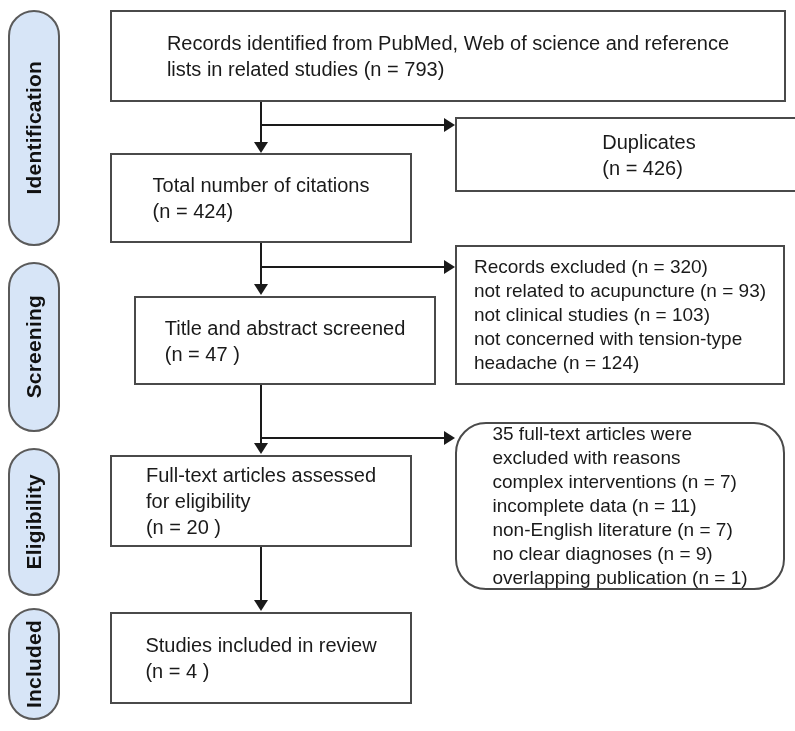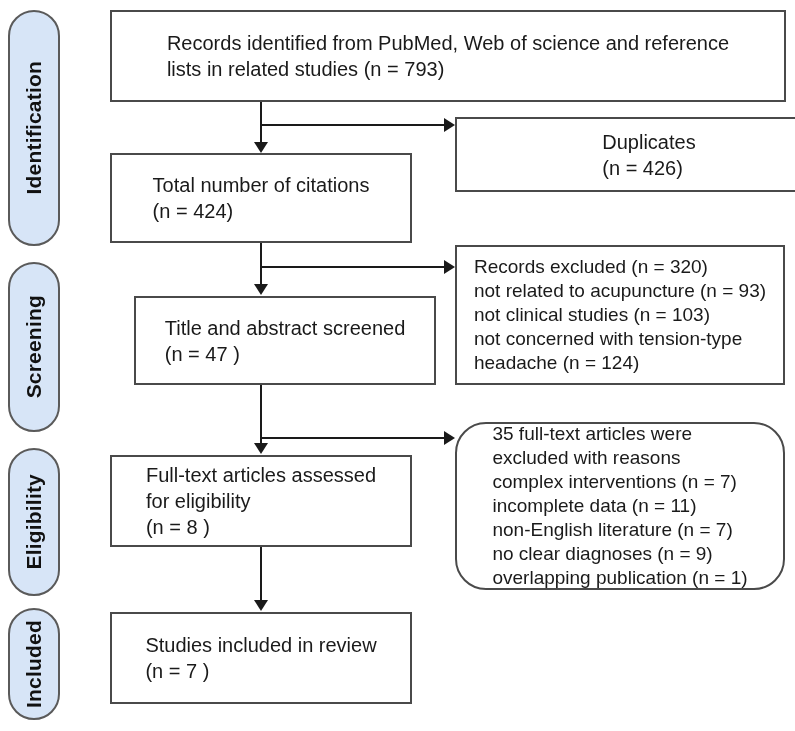--- a/index.html
+++ b/index.html
@@ -124,26 +124,26 @@
   </div>
 
   <div class="fbox" style="left:110px; top:296px; width:302px; height:89px;margin-left:24px;">
     <span class="ftext">Title and abstract screened
 (n = 47 )</span>
   </div>
 
   <div class="fbox" style="left:110px; top:455px; width:302px; height:92px;">
     <span class="ftext">Full-text articles assessed
 for eligibility
-(n = 8 )</span>
+(n = 20 )</span>
   </div>
 
   <div class="fbox" style="left:110px; top:612px; width:302px; height:92px;">
     <span class="ftext">Studies included in review
-(n = 7 )</span>
+(n = 4 )</span>
   </div>
 
   <div class="fbox" style="left:455px; top:117px; width:388px; height:75px;">
     <span class="ftext">Duplicates
 (n = 426)</span>
   </div>
 
   <div class="fbox small" style="left:455px; top:245px; width:330px; height:140px;">
     <span class="ftext">Records excluded (n = 320)
 not related to acupuncture (n = 93)

